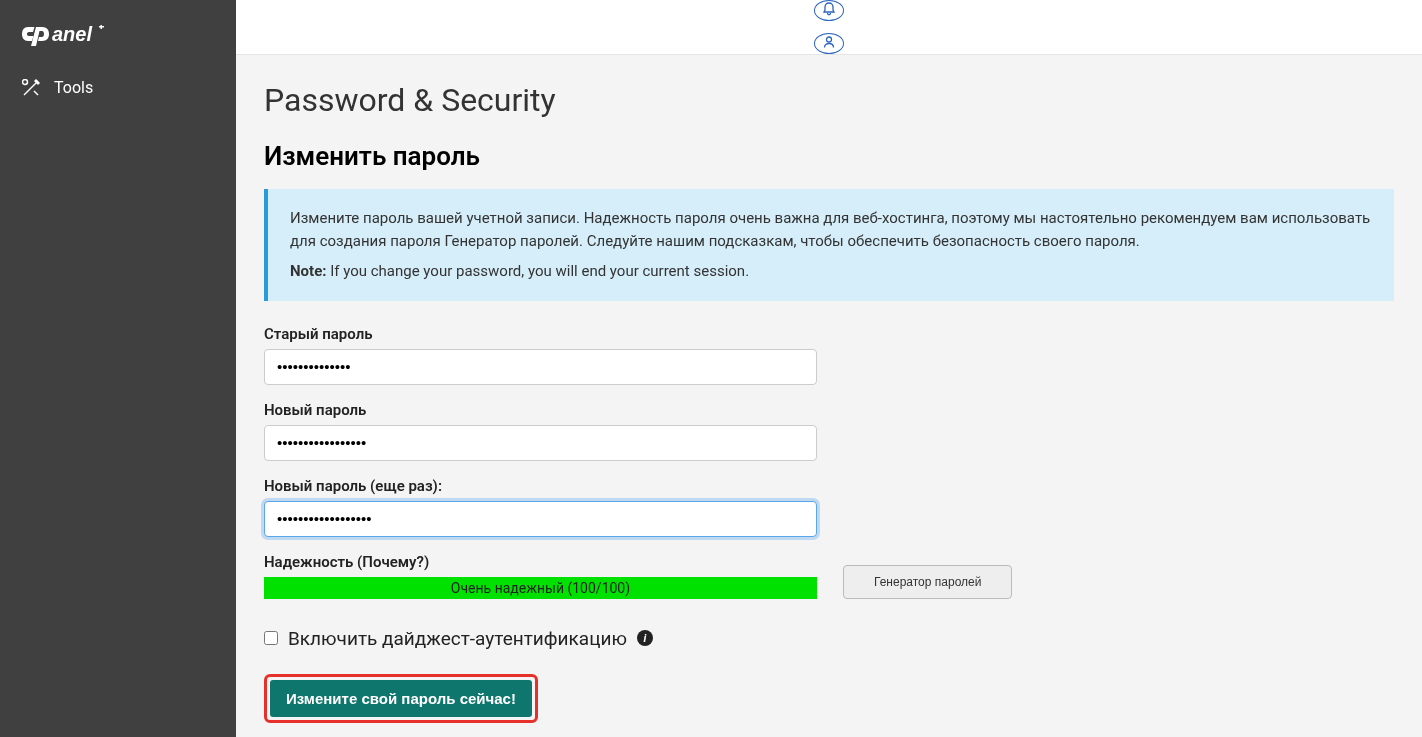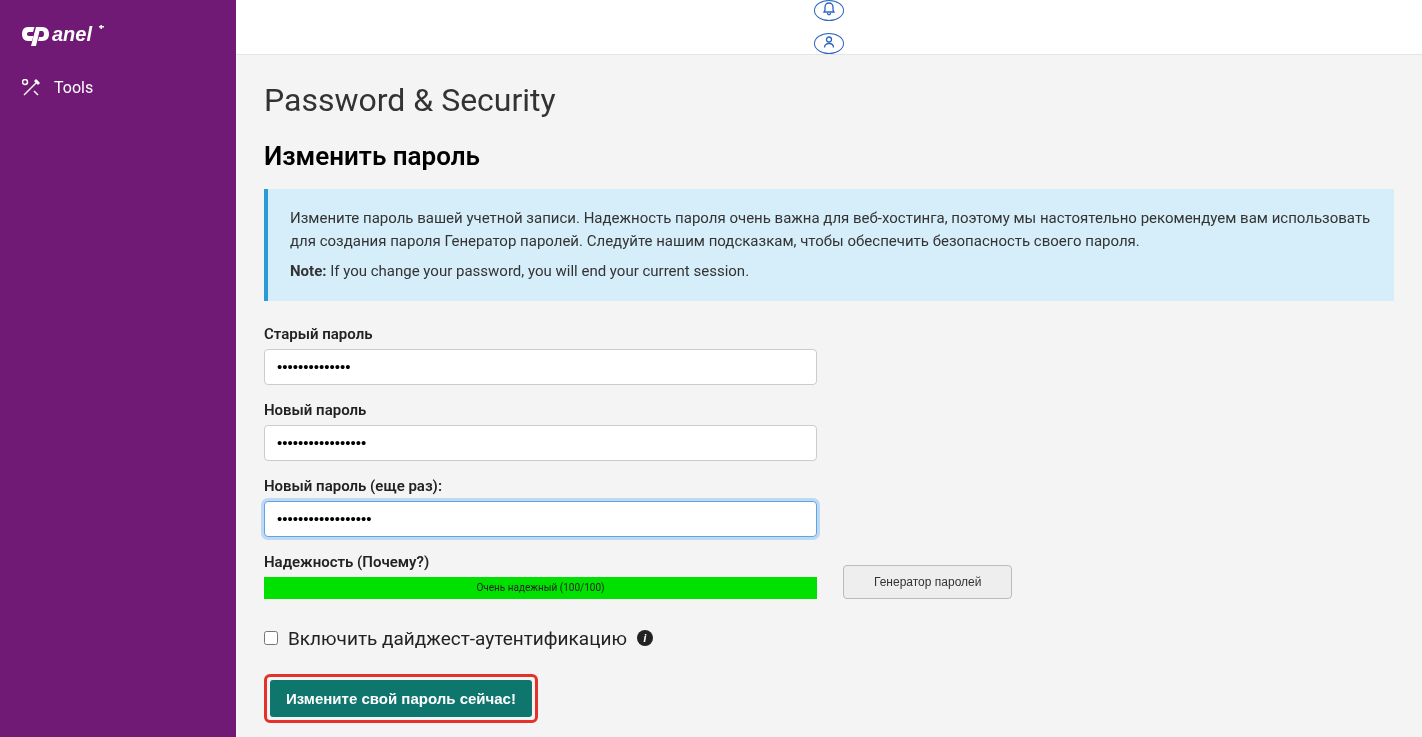--- a/index.html
+++ b/index.html
@@ -1,20 +1,20 @@
 <!DOCTYPE html>
 <html><head>
   <meta charset="utf-8">
   <style>
     * { margin: 0; padding: 0; box-sizing: border-box; }
     body { font-family: -apple-system, BlinkMacSystemFont, "Segoe UI", Roboto, "Helvetica Neue", Arial, sans-serif; background: #fff; }
     .app { display: flex; width: 1422px; height: 737px; }
 
     
-    .sidebar { width: 236px; background: #701a75; color: #fff; flex-shrink: 0; }
+    .sidebar { width: 236px; background: #404040; color: #fff; flex-shrink: 0; }
     .logo { padding: 20px 22px 18px; }
     .logo svg { display: block; }
     .nav-item { display: flex; align-items: center; gap: 14px; padding: 12px 22px; color: #fff; cursor: pointer; }
     .nav-item-icon { width: 18px; height: 18px; display: flex; align-items: center; justify-content: center; }
     .nav-item-label { font-size: 16px; }
 
     
     .main { flex: 1; display: flex; flex-direction: column; background: #f4f4f4; }
 
     
@@ -35,21 +35,21 @@
     .info-box p:last-child { margin-bottom: 0; }
     .info-box .note-label { font-weight: 700; }
 
     .form-group { margin-bottom: 16px; }
     .form-label { display: block; font-size: 15px; color: #222; font-weight: 600; margin-bottom: 6px; }
     .text-input { width: 553px; height: 36px; padding: 6px 12px; border: 1px solid #ccc; border-radius: 4px; font-size: 15px; }
     .text-input.focused { border: 1px solid #5aa6ea; box-shadow: 0 0 0 3px rgba(90,166,234,0.35); outline: none; }
 
     .strength-row { display: flex; align-items: flex-end; gap: 26px; }
     .strength-left { width: 553px; }
-    .strength-bar { width: 553px; height: 22px; background: #00e100; color: #222; font-size: 10px; display: flex; align-items: center; justify-content: center; }
+    .strength-bar { width: 553px; height: 22px; background: #00e100; color: #222; font-size: 14px; display: flex; align-items: center; justify-content: center; }
     .gen-btn { height: 34px; padding: 0 30px; background: #eee; border: 1px solid #bbb; border-radius: 4px; font-size: 12px; color: #333; cursor: pointer; margin-bottom: 0px; }
 
     .checkbox-row { display: flex; align-items: center; gap: 10px; margin-top: 28px; margin-bottom: 24px; }
     .checkbox-row input[type="checkbox"] { width: 14px; height: 14px; cursor: pointer; }
     .checkbox-row label { font-size: 19px; color: #222; }
     .info-icon { width: 16px; height: 16px; background: #222; border-radius: 50%; color: #fff; display: flex; align-items: center; justify-content: center; font-size: 11px; font-weight: 700; font-style: italic; cursor: pointer; }
 
     .submit-wrap { display: inline-block; border: 3px solid #e6302a; border-radius: 6px; padding: 3px; }
     .submit-btn { background: #0f766e; color: #fff; border: none; padding: 10px 16px; font-size: 15px; font-weight: 600; border-radius: 3px; cursor: pointer; }
   </style>

